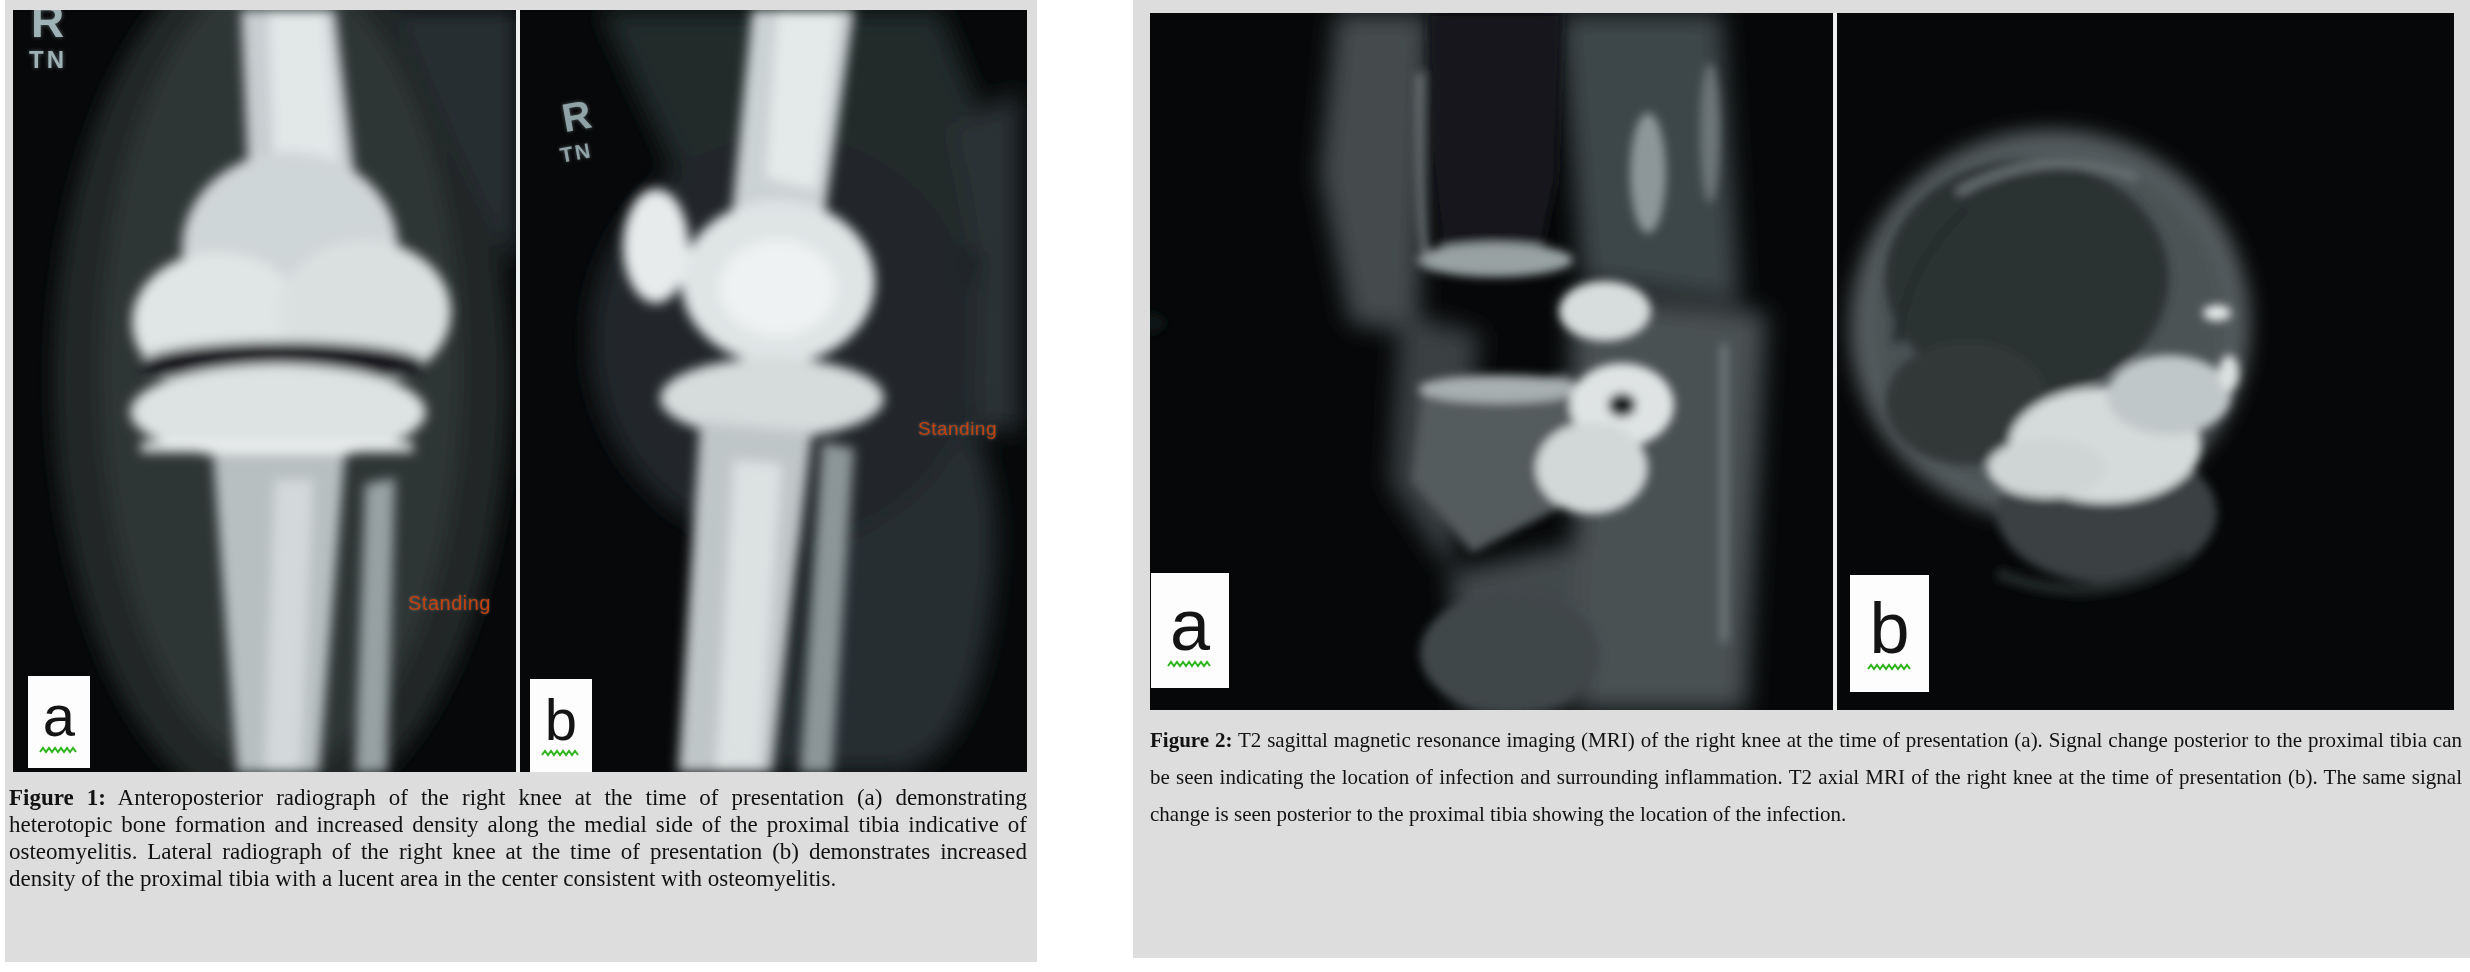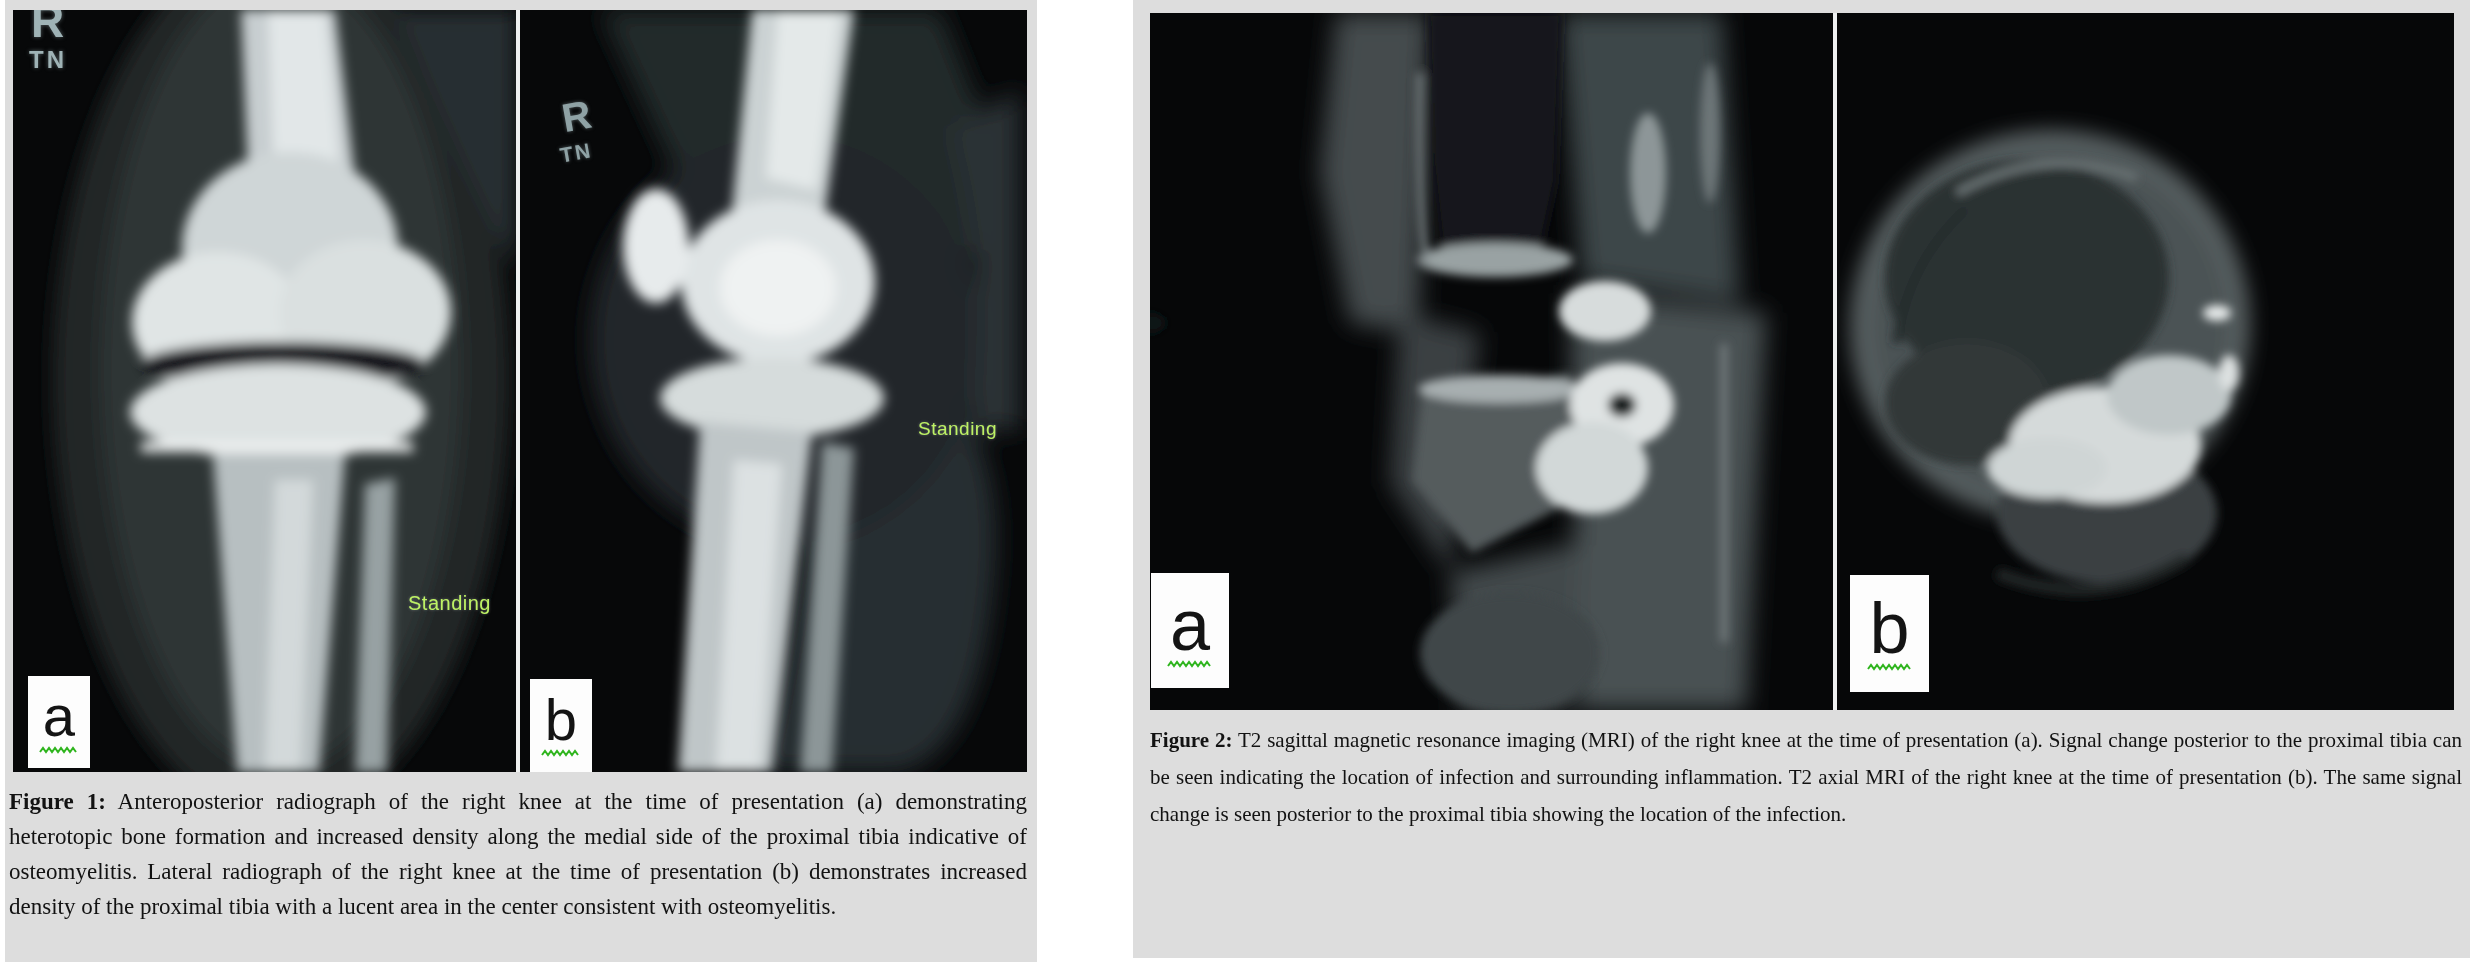--- a/index.html
+++ b/index.html
@@ -44,21 +44,21 @@
     position:absolute;
     font-family:"Liberation Sans", sans-serif;
     color:#9fb3b6;
     font-weight:700;
     line-height:1;
     text-shadow:0 0 4px rgba(160,180,184,.5);
   }
   .annotation{
     position:absolute;
     font-family:"Liberation Sans", sans-serif;
-    color:#bef264;
+    color:#c2410c;
     font-weight:400;
     letter-spacing:.5px;
     text-shadow:0 0 3px rgba(200,210,212,.4);
     text-align:center;
   }
 
   
   .panel-label{
     position:absolute;
     background:#fdfdfd;
@@ -80,21 +80,21 @@
   .squiggle{margin-top:3px;}
 
   
   .caption{
     position:absolute;
     color:#121212;
     text-align:justify;
   }
   #figure1-caption{
     left:4px;top:784px;width:1018px;
-    font-size:23px;line-height:35px;
+    font-size:23px;line-height:27px;
   }
   #figure2-caption{
     left:17px;top:722px;width:1312px;
     font-size:21px;line-height:37px;
   }
   .caption strong{font-weight:700;}
 </style>
 </head>
 <body>
 

